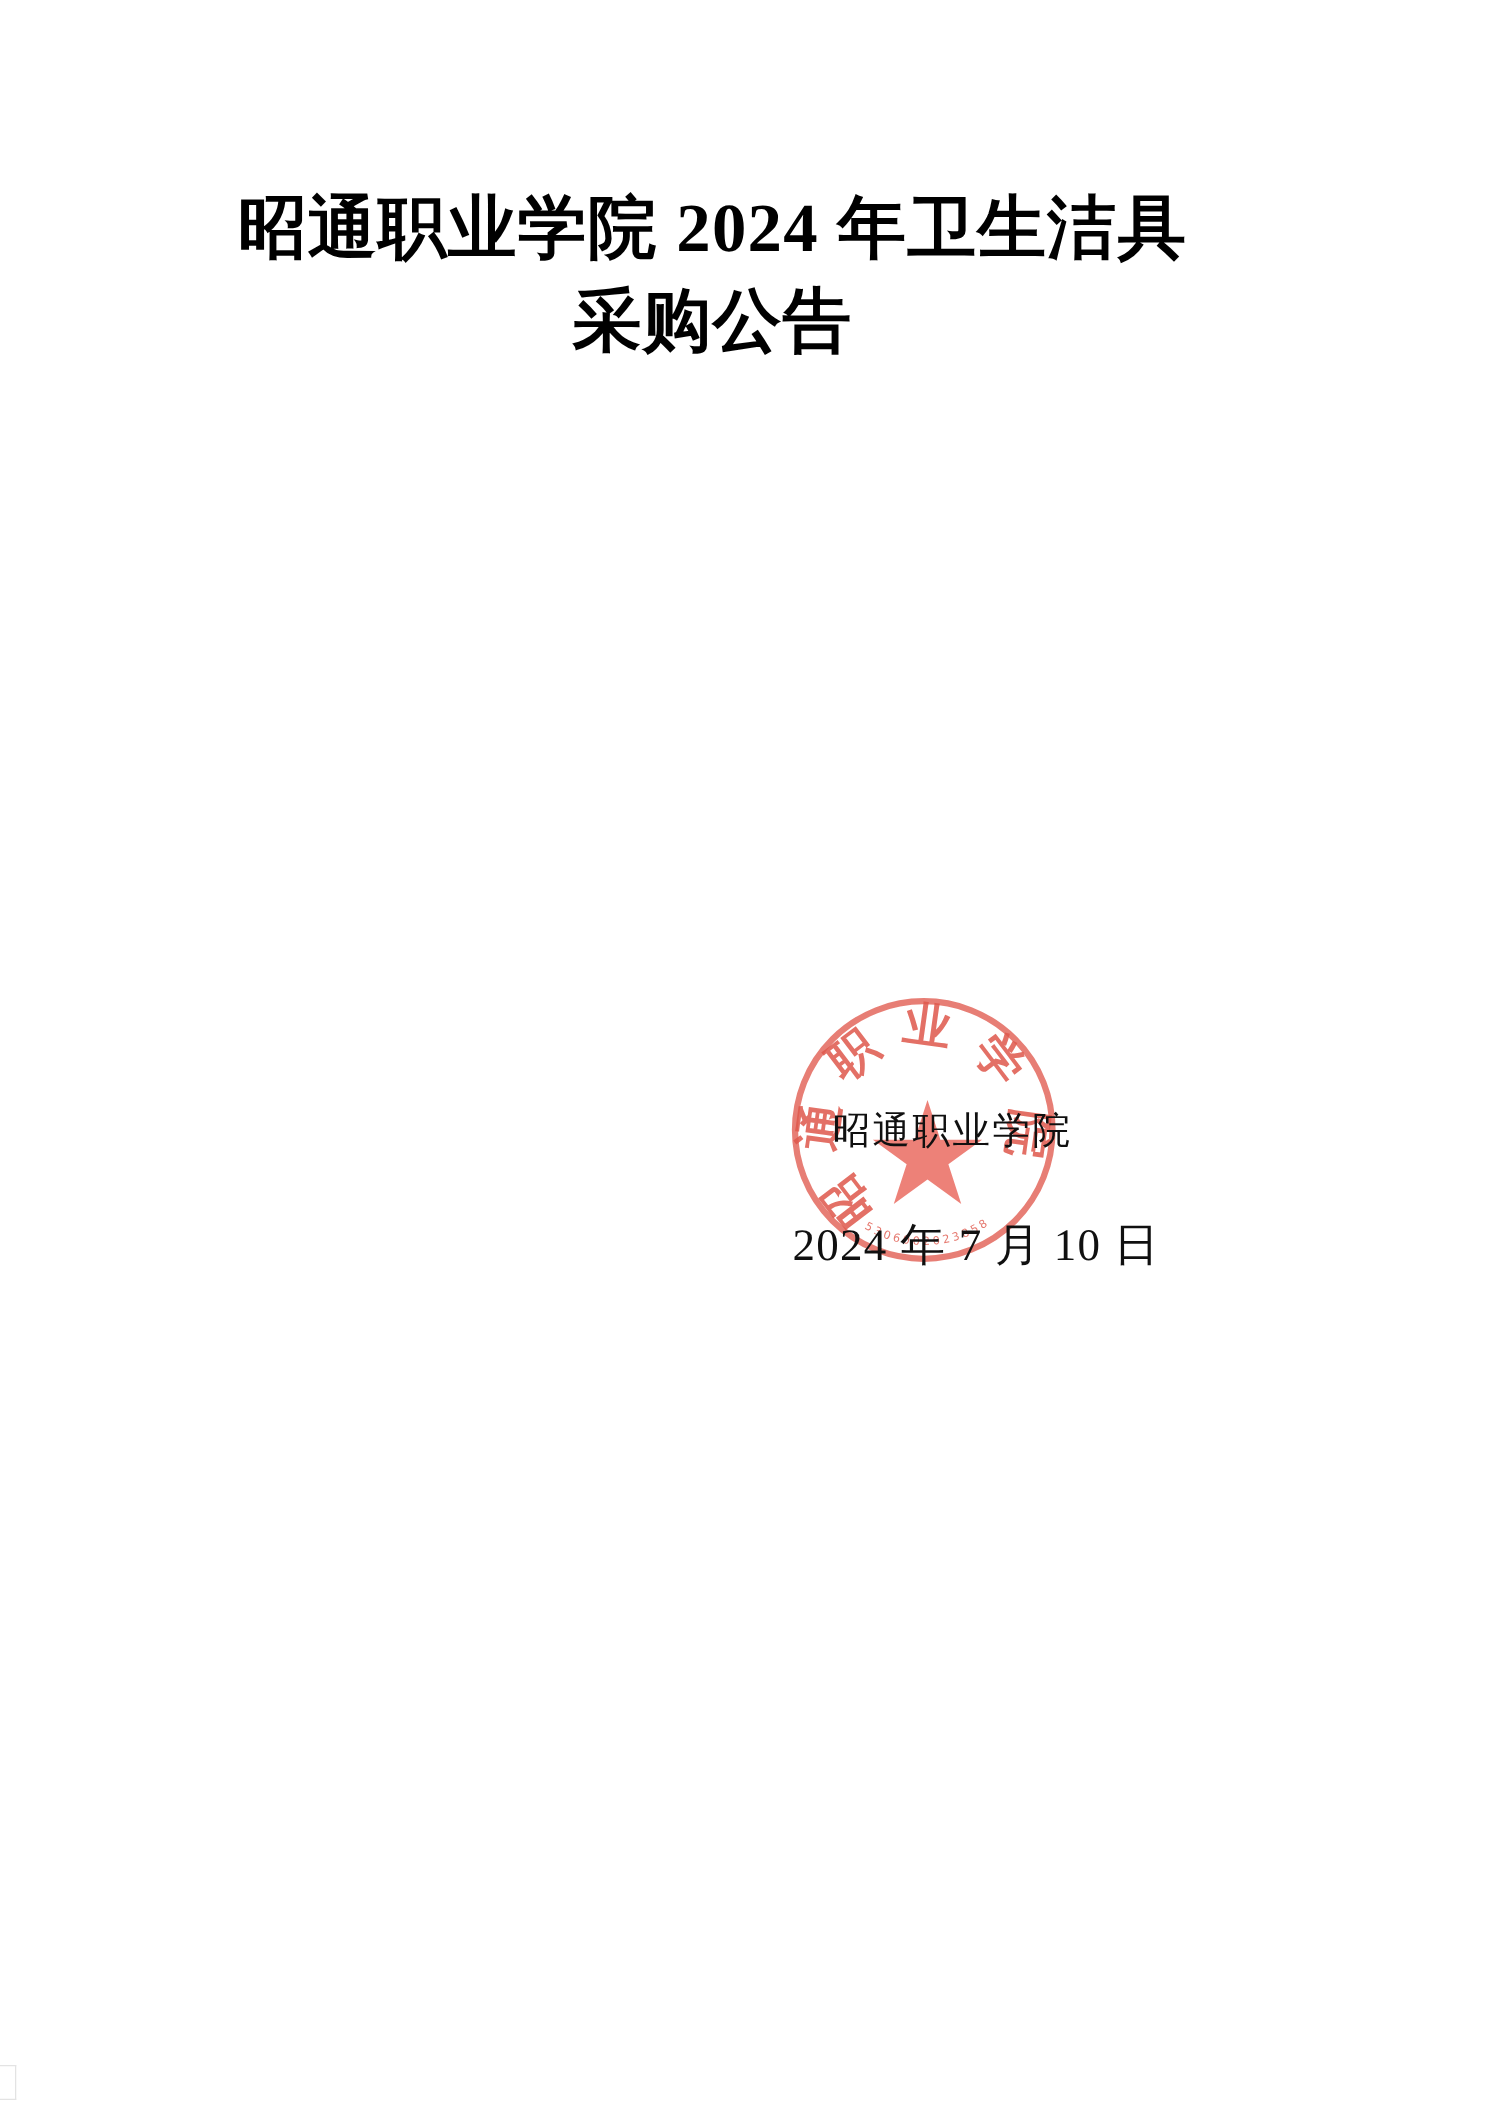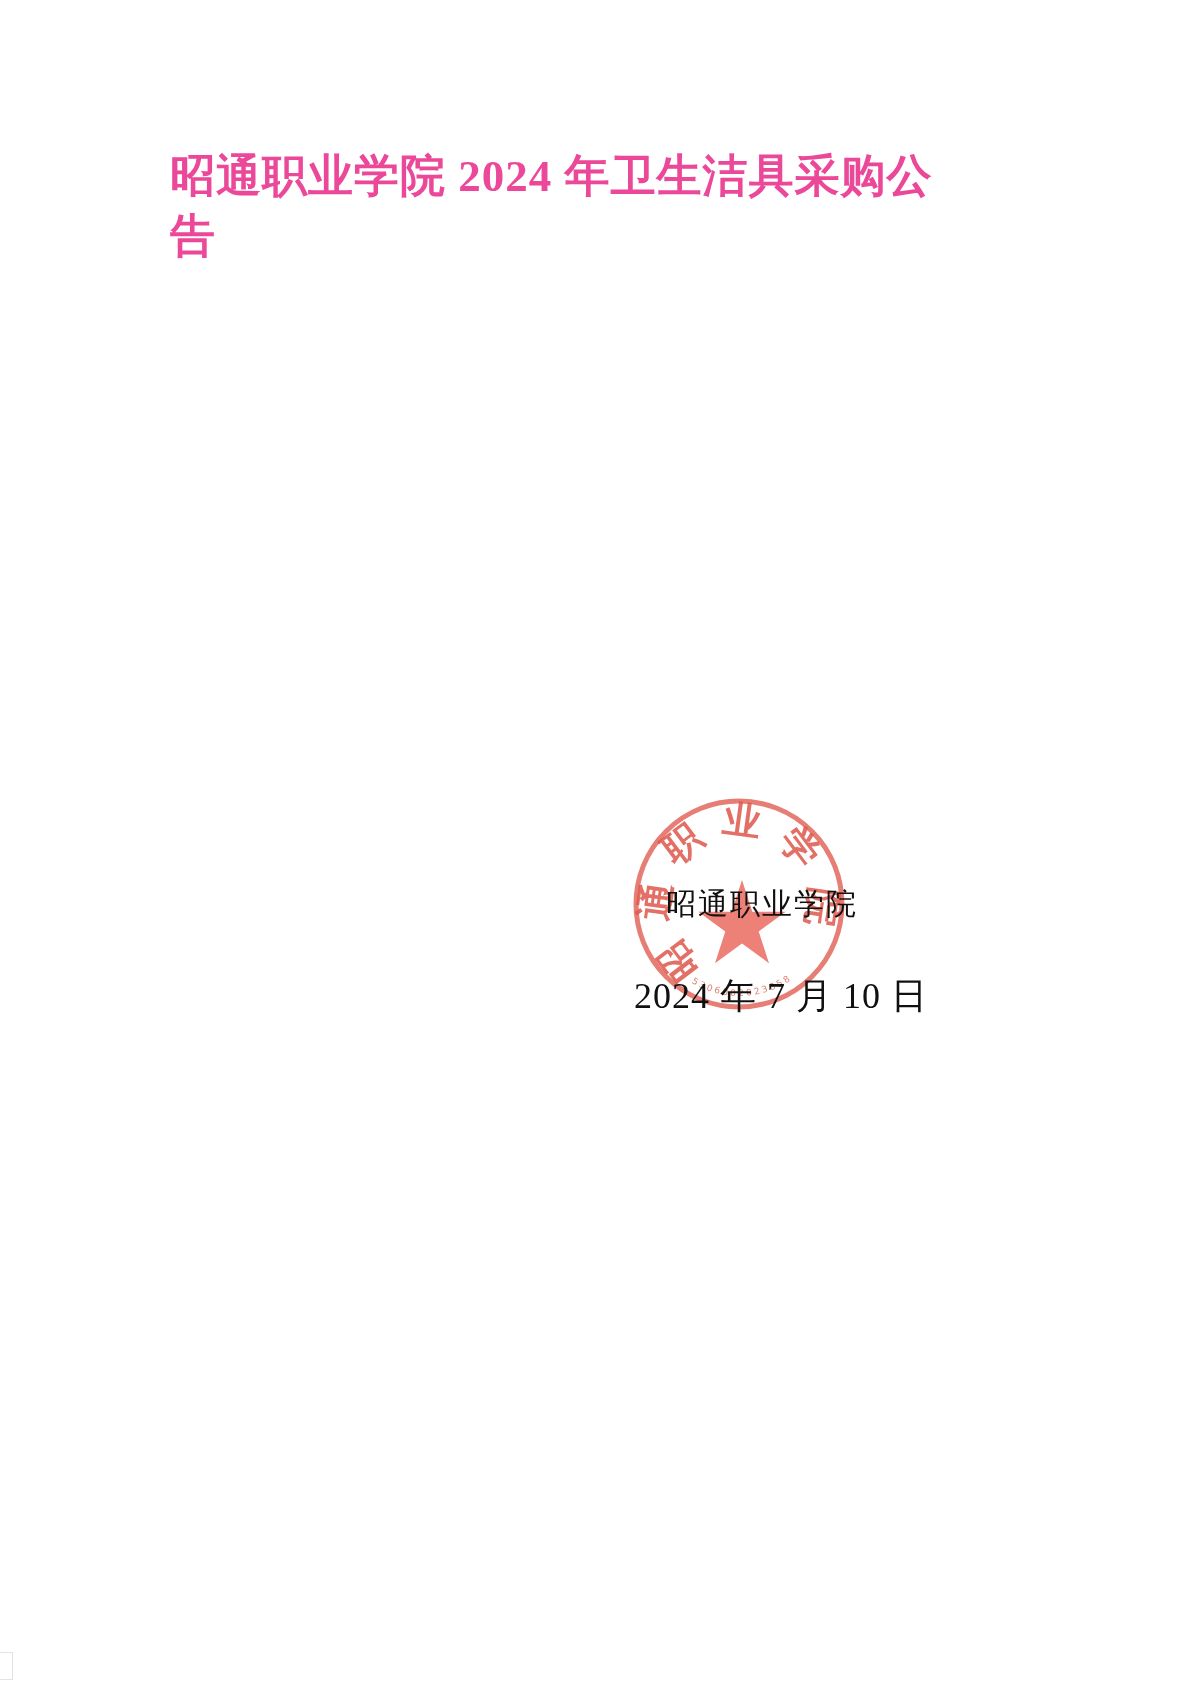--- a/index.html
+++ b/index.html
@@ -12,25 +12,25 @@
     overflow: hidden;
     font-family: "Liberation Serif", "DejaVu Serif", serif;
     color: #000000;
   }
   .doc-title {
     position: absolute;
     top: 146px;
     left: 170px;
     width: 800px;
     margin: 0;
-    text-align: left;
-    font-size: 45px;
+    text-align: center;
+    font-size: 55px;
     font-weight: bold;
     letter-spacing: 1px;
-    color: #ec4899;
+    color: #000000;
     font-family: "Liberation Serif", "DejaVu Serif", serif;
   }
   .doc-body {
     position: absolute;
     top: 268px;
     left: 170px;
     width: 800px;
   }
   .para {
     margin: 0;

